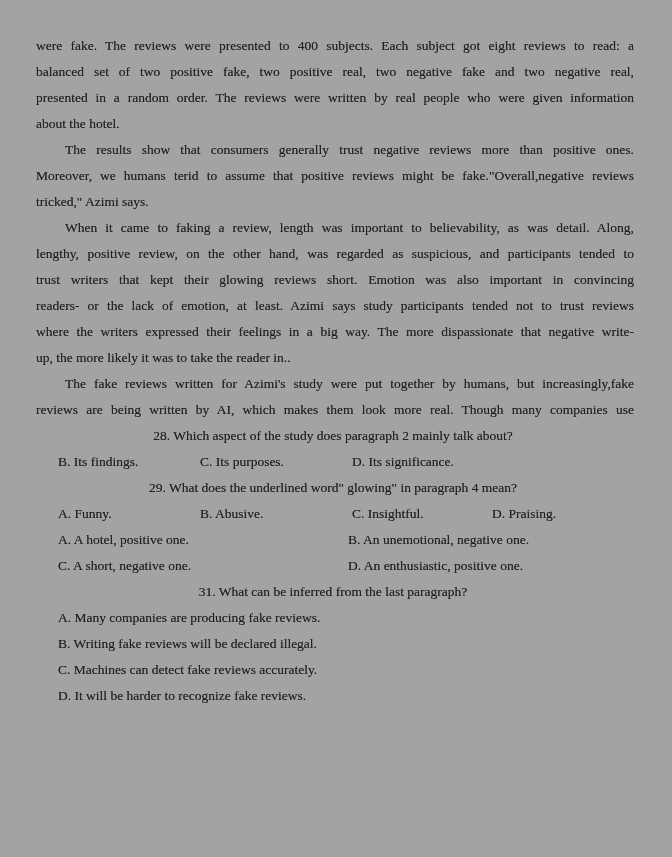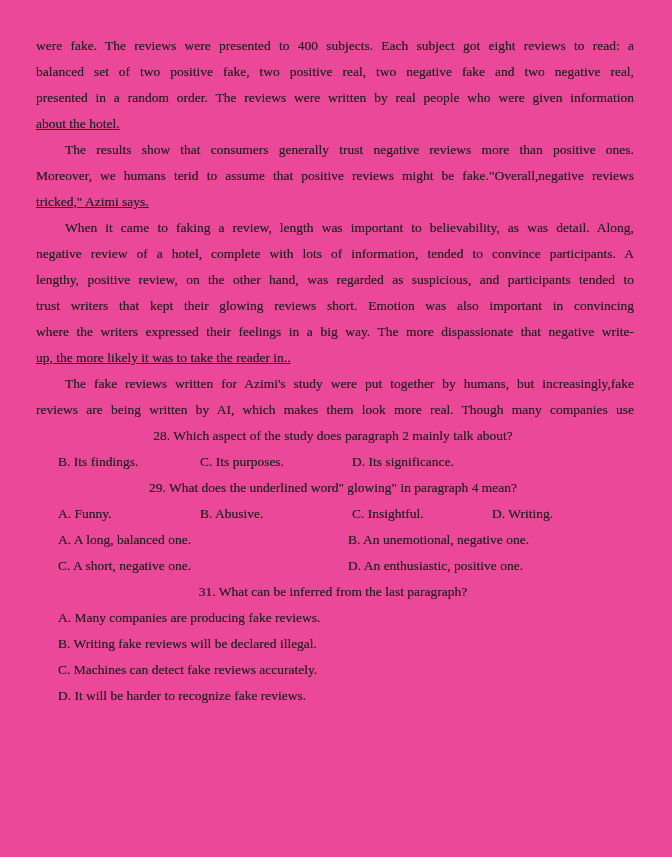--- a/index.html
+++ b/index.html
@@ -4,21 +4,21 @@
 <style>
   html, body {
     margin: 0;
     padding: 0;
     background: #ffffff;
   }
   .page {
     position: relative;
     width: 672px;
     height: 857px;
-    background: #ec4899;
+    background: #a3a3a3;
     overflow: hidden;
     font-family: "Liberation Serif", "DejaVu Serif", serif;
     color: #222222;
   }
   .content {
     position: absolute;
     left: 36px;
     top: 33px;
     width: 598px;
     font-size: 13.5px;
@@ -28,21 +28,20 @@
     height: 26px;
     line-height: 26px;
     overflow: hidden;
     text-align: justify;
     text-align-last: justify;
     white-space: normal;
   }
   .line.last {
     text-align: center;
     text-align-last: left;
-    text-decoration: underline;
   }
   .line.indent {
     text-indent: 29px;
   }
   .stem {
     height: 26px;
     line-height: 26px;
     margin-left: -4px;
     text-align: center;
   }
@@ -76,44 +75,44 @@
   <div class="content">
     <div>
         <div class="line">were fake. The reviews were presented to 400 subjects. Each subject got eight reviews to read: a</div>
         <div class="line">balanced set of two positive fake, two positive real, two negative fake and two negative real,</div>
         <div class="line">presented in a random order. The reviews were written by real people who were given information</div>
         <div class="line last">about the hotel.</div>
         <div class="line indent">The results show that consumers generally trust negative reviews more than positive ones.</div>
         <div class="line">Moreover, we humans terid to assume that positive reviews might be fake."Overall,negative reviews</div>
         <div class="line last">tricked," Azimi says.</div>
         <div class="line indent">When it came to faking a review, length was important to believability, as was detail. Along,</div>
-        <div class="line">negative review of a hotel, complete with lots of information, tended to convince participants. A</div>
         <div class="line">lengthy, positive review, on the other hand, was regarded as suspicious, and participants tended to</div>
         <div class="line">trust writers that kept their glowing reviews short. Emotion was also important in convincing</div>
+        <div class="line">readers- or the lack of emotion, at least. Azimi says study participants tended not to trust reviews</div>
         <div class="line">where the writers expressed their feelings in a big way. The more dispassionate that negative write-</div>
         <div class="line last">up, the more likely it was to take the reader in..</div>
         <div class="line indent">The fake reviews written for Azimi's study were put together by humans, but increasingly,fake</div>
         <div class="line">reviews are being written by AI, which makes them look more real. Though many companies use</div>
       </div>
     <div>
         <div class="stem">28. Which aspect of the study does paragraph 2 mainly talk about?</div>
         <div class="opt-row cols4">
           <div class="opt">B. Its findings.</div>
           <div class="opt">C. Its purposes.</div>
           <div class="opt">D. Its significance.</div>
         </div>
         <div class="stem">29. What does the underlined word" glowing" in paragraph 4 mean?</div>
         <div class="opt-row cols4">
           <div class="opt">A. Funny.</div>
           <div class="opt">B. Abusive.</div>
           <div class="opt">C. Insightful.</div>
-          <div class="opt">D. Writing.</div>
+          <div class="opt">D. Praising.</div>
         </div>
         <div class="opt-row cols2">
-          <div class="opt">A. A long, balanced one.</div>
+          <div class="opt">A. A hotel, positive one.</div>
           <div class="opt">B. An unemotional, negative one.</div>
         </div>
         <div class="opt-row cols2">
           <div class="opt">C. A short, negative one.</div>
           <div class="opt">D. An enthusiastic, positive one.</div>
         </div>
         <div class="stem">31. What can be inferred from the last paragraph?</div>
         <div class="opt-line">A. Many companies are producing fake reviews.</div>
         <div class="opt-line">B. Writing fake reviews will be declared illegal.</div>
         <div class="opt-line">C. Machines can detect fake reviews accurately.</div>

